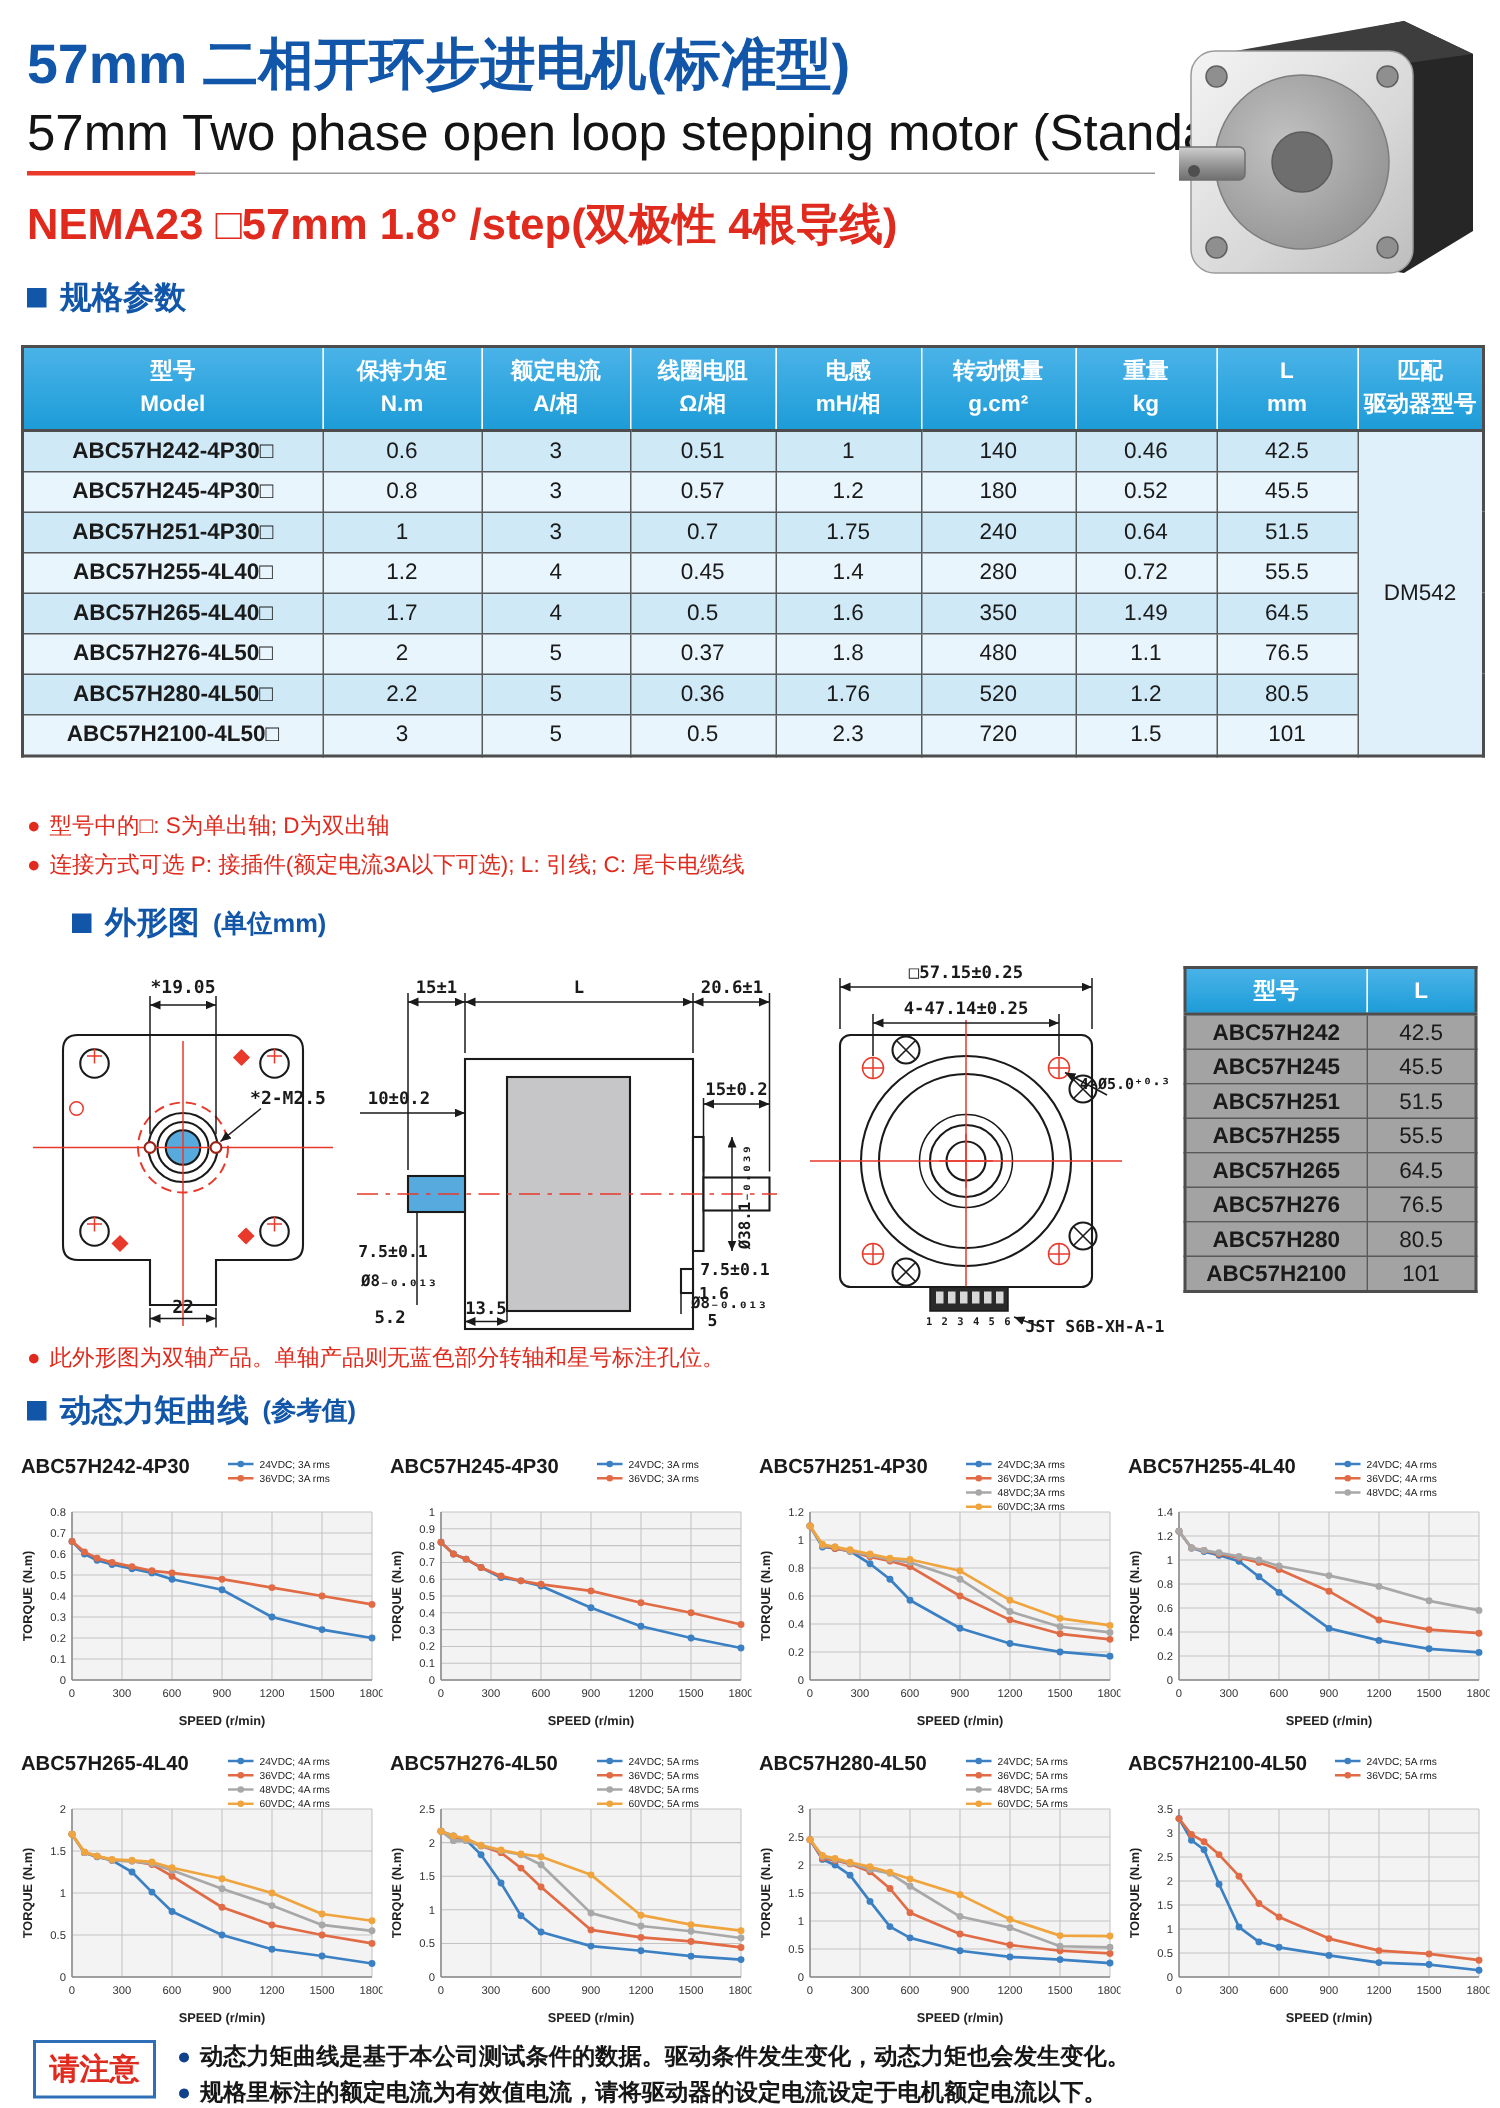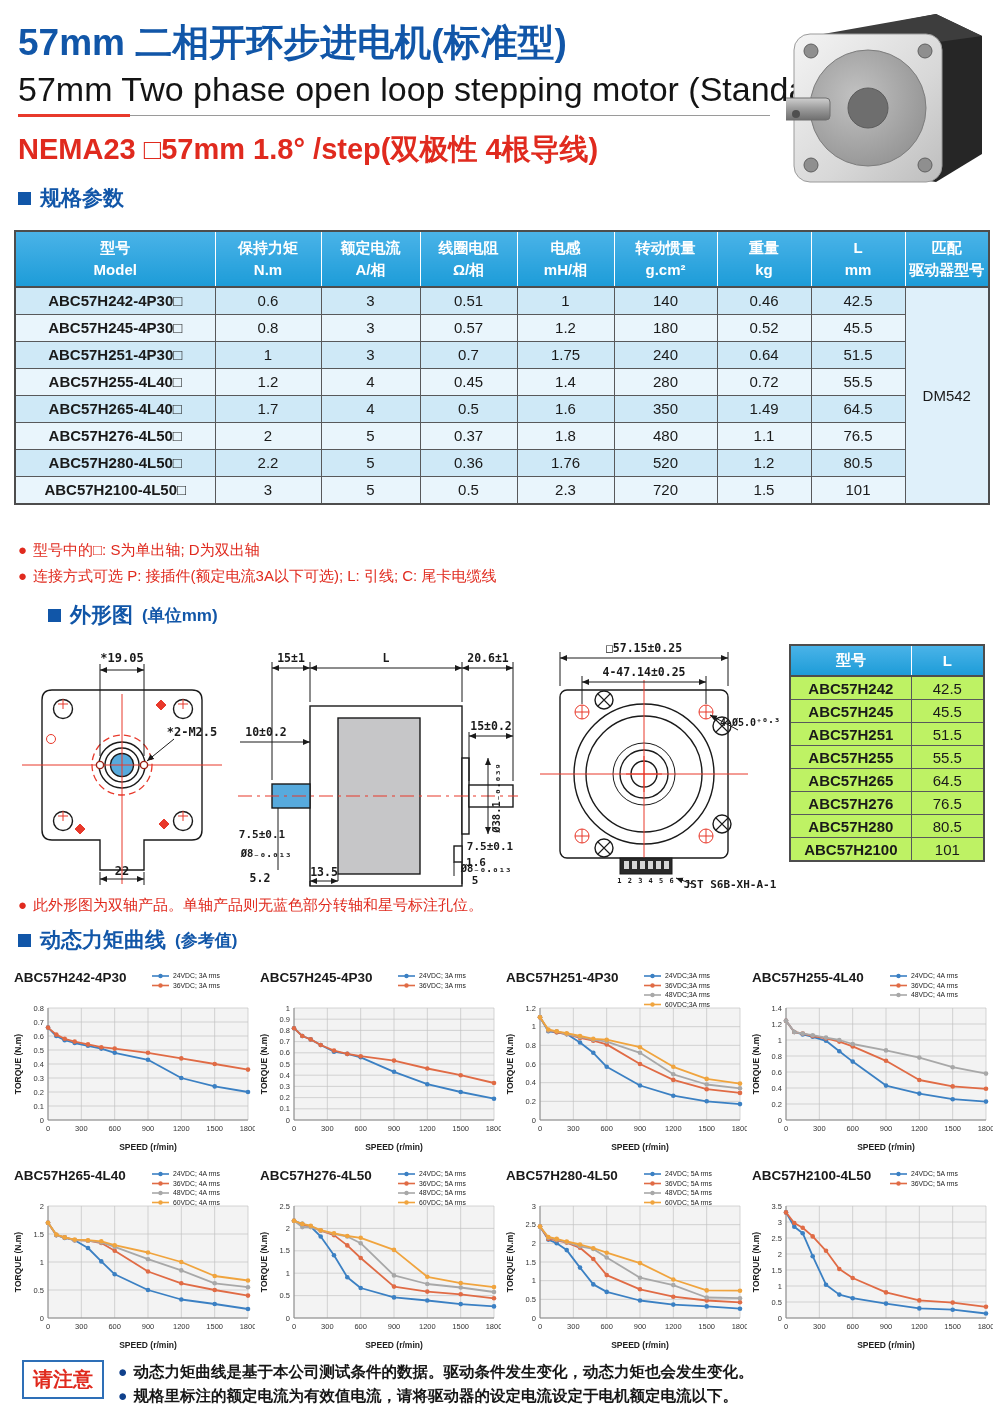--- a/index.html
+++ b/index.html
@@ -27,21 +27,21 @@
   table.spec tr:nth-child(odd) td{background:#cfe9f7;}
   table.spec tr:nth-child(even) td{background:#e9f5fc;}
   table.spec td.driver{background:#dff0fa !important;font-size:15px;}
   .note-red{font-size:15px;color:#e02a1e;white-space:nowrap;}
   .note-red .b{margin-right:6px;}
   
   .dimtxt{font-family:"DejaVu Sans Mono","Liberation Mono",monospace;font-weight:bold;fill:#1a1a1a;}
   table.ltab{border-collapse:collapse;width:196px;border:2px solid #4d4d4d;}
   table.ltab th{background:linear-gradient(#4ab3e8,#1d9cd8);color:#fff;font-size:15px;padding:5px 2px;border-left:1px solid #fff;border-bottom:2px solid #4d4d4d;}
   table.ltab th:first-child{border-left:none;}
-  table.ltab td{border:1px solid #58595b;background:#bef264;font-size:15px;text-align:center;padding:2.5px 2px;}
+  table.ltab td{border:1px solid #58595b;background:#a3a3a3;font-size:15px;text-align:center;padding:2.5px 2px;}
   table.ltab td.model{font-weight:bold;}
   
   .charts{display:grid;grid-template-columns:repeat(4,243px);column-gap:3px;row-gap:8px;}
   .chart{width:243px;height:190px;}
   
   .footer{display:flex;align-items:flex-start;gap:14px;}
   .badge{border:2.5px solid #2e6fb7;color:#e02a1e;font-size:20px;font-weight:bold;padding:4px 9px;background:#fff;}
   .fnotes{font-size:15.5px;font-weight:bold;color:#161616;line-height:24px;}
   .fnotes .b{color:#10418c;margin-right:6px;}
 </style>

